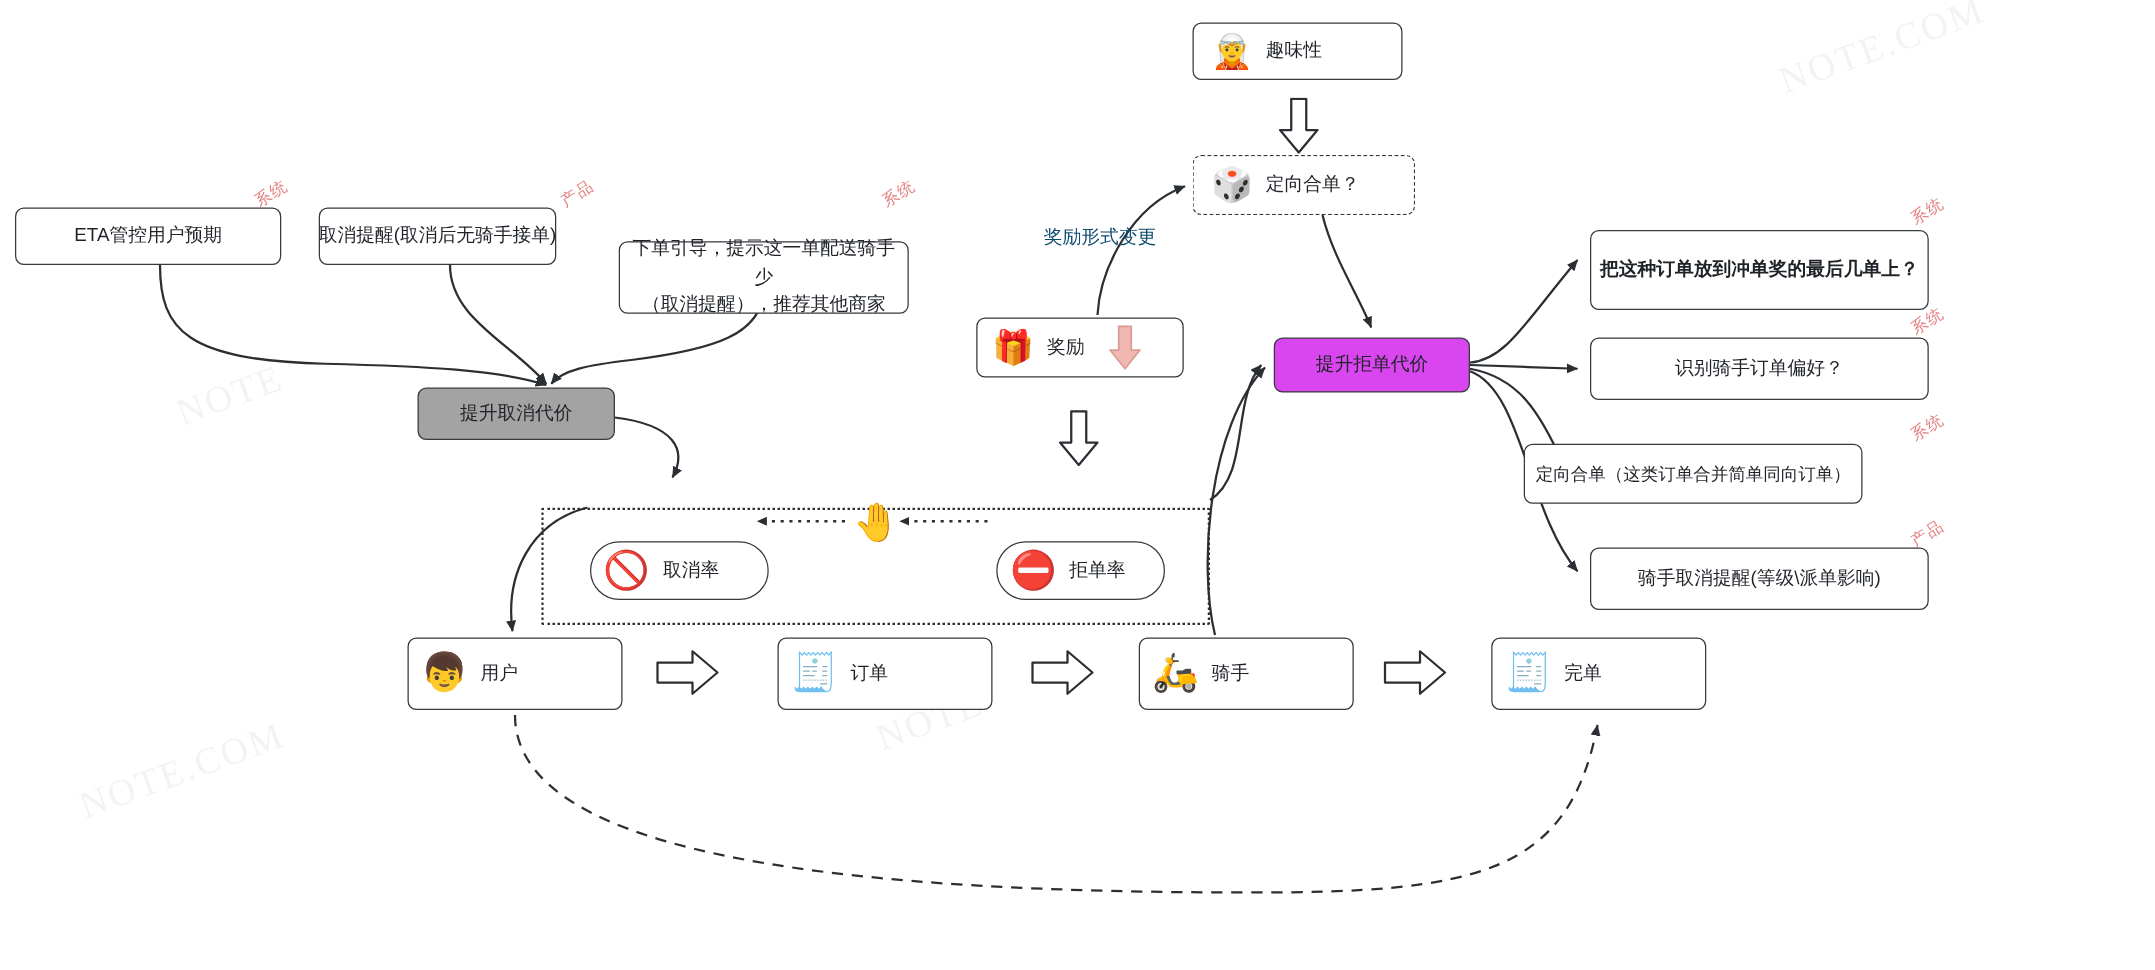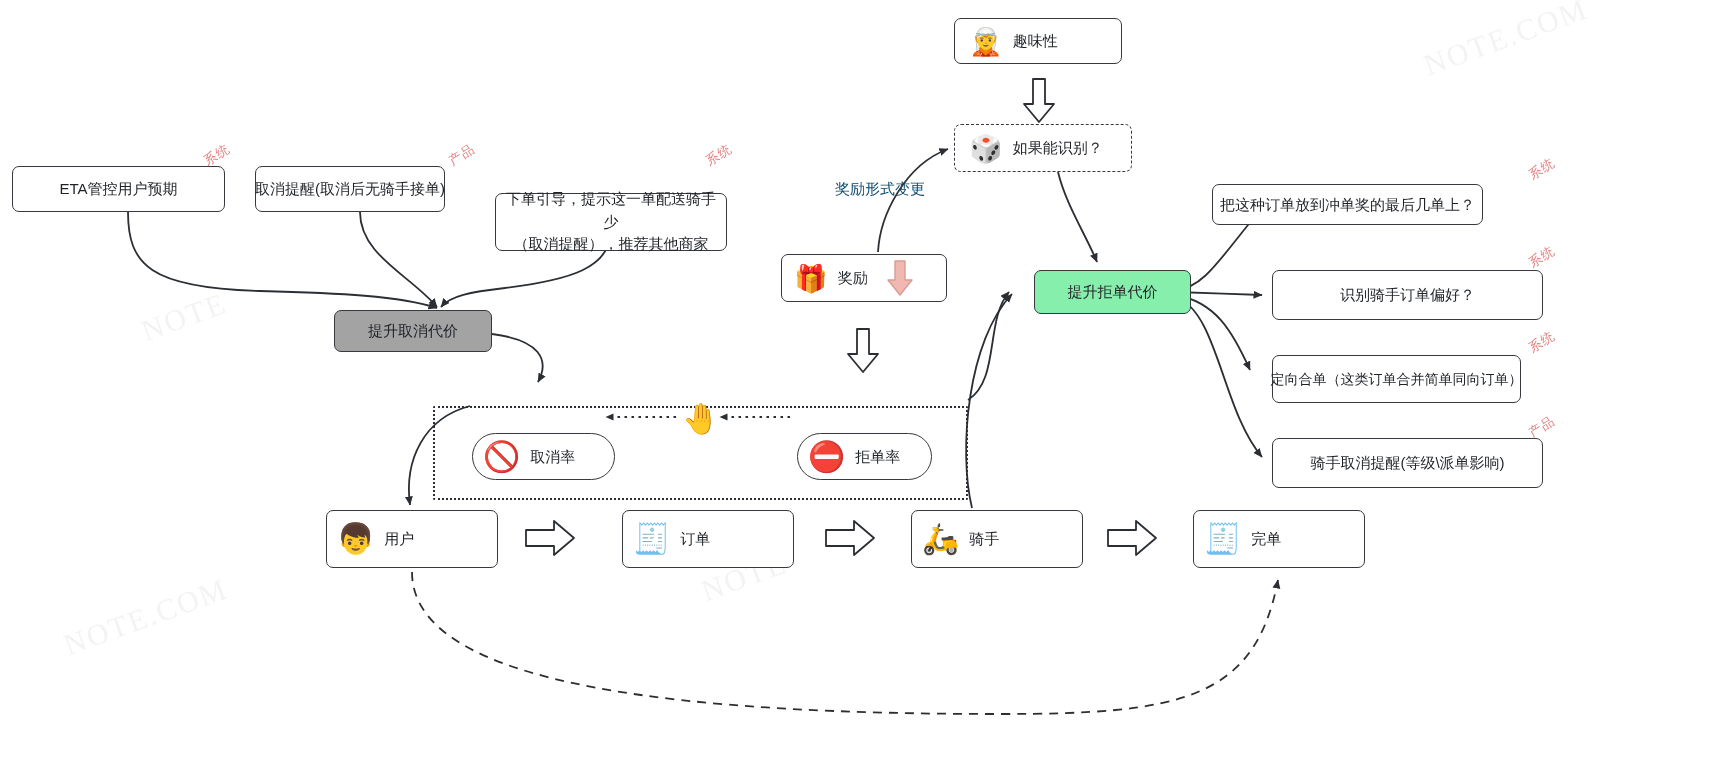--- a/index.html
+++ b/index.html
@@ -37,21 +37,21 @@
     align-items: center;
     justify-content: center;
     color: #1f2328;
     font-size: 15px;
     line-height: 1.45;
     text-align: center;
     padding: 4px 10px;
   }
   .node.multiline { line-height: 1.5; margin-top: 25px; }
   .node.fill-blue { background: #a3a3a3; }
-  .node.fill-pink { background: #86efac; margin-left: 15px; }
+  .node.fill-pink { background: #d946ef; }
   .node.dashed { border-style: dashed; border-width: 1.7px; }
   .node.pill { border-radius: 26px; }
   .node .ic {
     font-size: 27px;
     line-height: 1;
     margin-right: 10px;
     flex: 0 0 auto;
   }
   .node .ic.big { font-size: 30px; }
   .node .lbl { flex: 0 0 auto; }
@@ -178,21 +178,21 @@
   </div>
 
   <div class="fatarrow" style="left:1022px; top:78px;">
     <svg width="34" height="46" viewBox="0 0 34 46">
       <path d="M11,1 L23,1 L23,26 L32,26 L17,44 L2,26 L11,26 Z" fill="#ffffff" stroke="#2b2f33" stroke-width="1.8" stroke-linejoin="round"></path>
     </svg>
   </div>
 
   <div class="node dashed" style="left:954px; top:124px; width:178px; height:48px; justify-content:flex-start; padding-left:14px;">
     <span class="ic emoji">🎲</span>
-    <span class="lbl">如果能识别？</span>
+    <span class="lbl">定向合单？</span>
   </div>
 
   <div class="node" style="left:781px; top:254px; width:166px; height:48px; justify-content:flex-start; padding-left:12px;">
     <span class="ic emoji">🎁</span>
     <span class="lbl">奖励</span>
     <span class="tail-ic">
       <svg width="28" height="38" viewBox="0 0 28 38" style="display:block;">
         <path d="M9,2 L19,2 L19,21 L26,21 L14,36 L2,21 L9,21 Z" fill="#f0b8b0" stroke="#d99c94" stroke-width="1.4" stroke-linejoin="round"></path>
       </svg>
     </span>
@@ -255,31 +255,31 @@
     <svg width="52" height="40" viewBox="0 0 52 40">
       <path d="M2,12 L30,12 L30,3 L50,20 L30,37 L30,28 L2,28 Z" fill="#ffffff" stroke="#2b2f33" stroke-width="1.8" stroke-linejoin="round"></path>
     </svg>
   </div>
 
   <div class="node" style="left:1193px; top:510px; width:172px; height:58px; justify-content:flex-start; padding-left:10px;">
     <span class="ic big emoji">🧾</span>
     <span class="lbl">完单</span>
   </div>
 
-  <div class="node" style="left:1212px; top:184px; width:271px; height:41px;">
+  <div class="node" style="left:1272px; top:184px; width:271px; height:64px;font-weight:bold;">
     <span class="lbl">把这种订单放到冲单奖的最后几单上？</span>
   </div>
   <div class="watermark" style="left:1528px; top:160px;">系统</div>
 
   <div class="node" style="left:1272px; top:270px; width:271px; height:50px;">
     <span class="lbl">识别骑手订单偏好？</span>
   </div>
   <div class="watermark" style="left:1528px; top:248px;">系统</div>
 
-  <div class="node" style="left:1272px; top:355px; width:249px; height:48px;text-align:right;">
+  <div class="node" style="left:1219px; top:355px; width:271px; height:48px;text-align:right;">
     <span class="lbl" style="font-size:14px;">定向合单（这类订单合并简单同向订单）</span>
   </div>
   <div class="watermark" style="left:1528px; top:333px;">系统</div>
 
   <div class="node" style="left:1272px; top:438px; width:271px; height:50px;">
     <span class="lbl">骑手取消提醒(等级\派单影响)</span>
   </div>
   <div class="watermark" style="left:1528px; top:418px;">产品</div>
 
 </div>

